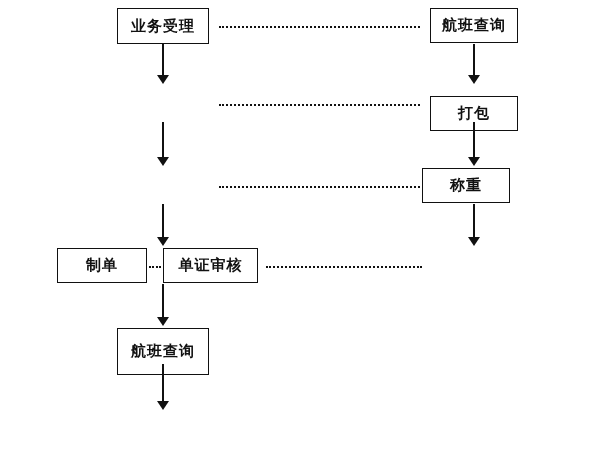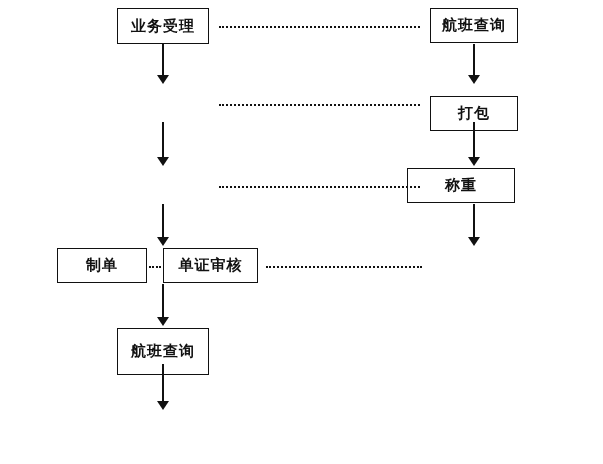--- a/index.html
+++ b/index.html
@@ -72,21 +72,21 @@
 
   <div class="node" style="left:163px; top:248px; width:95px; height:35px;">单证审核</div>
 
   <div class="node" style="left:117px; top:328px; width:92px; height:47px;">航班查询</div>
 
 
   <div class="node" style="left:430px; top:8px; width:88px; height:35px;">航班查询</div>
 
   <div class="node" style="left:430px; top:96px; width:88px; height:35px;">打包</div>
 
-  <div class="node" style="left:407px; top:168px; width:108px; height:35px;">称重</div>
+  <div class="node" style="left:422px; top:168px; width:88px; height:35px;">称重</div>
 
 
   <div class="varrow" style="left:156px; top:44px; height:40px;">
     <div class="shaft" style="height:31px;"></div>
     <div class="head"></div>
   </div>
 
   <div class="varrow" style="left:156px; top:122px; height:44px;">
     <div class="shaft" style="height:35px;"></div>
     <div class="head"></div>

